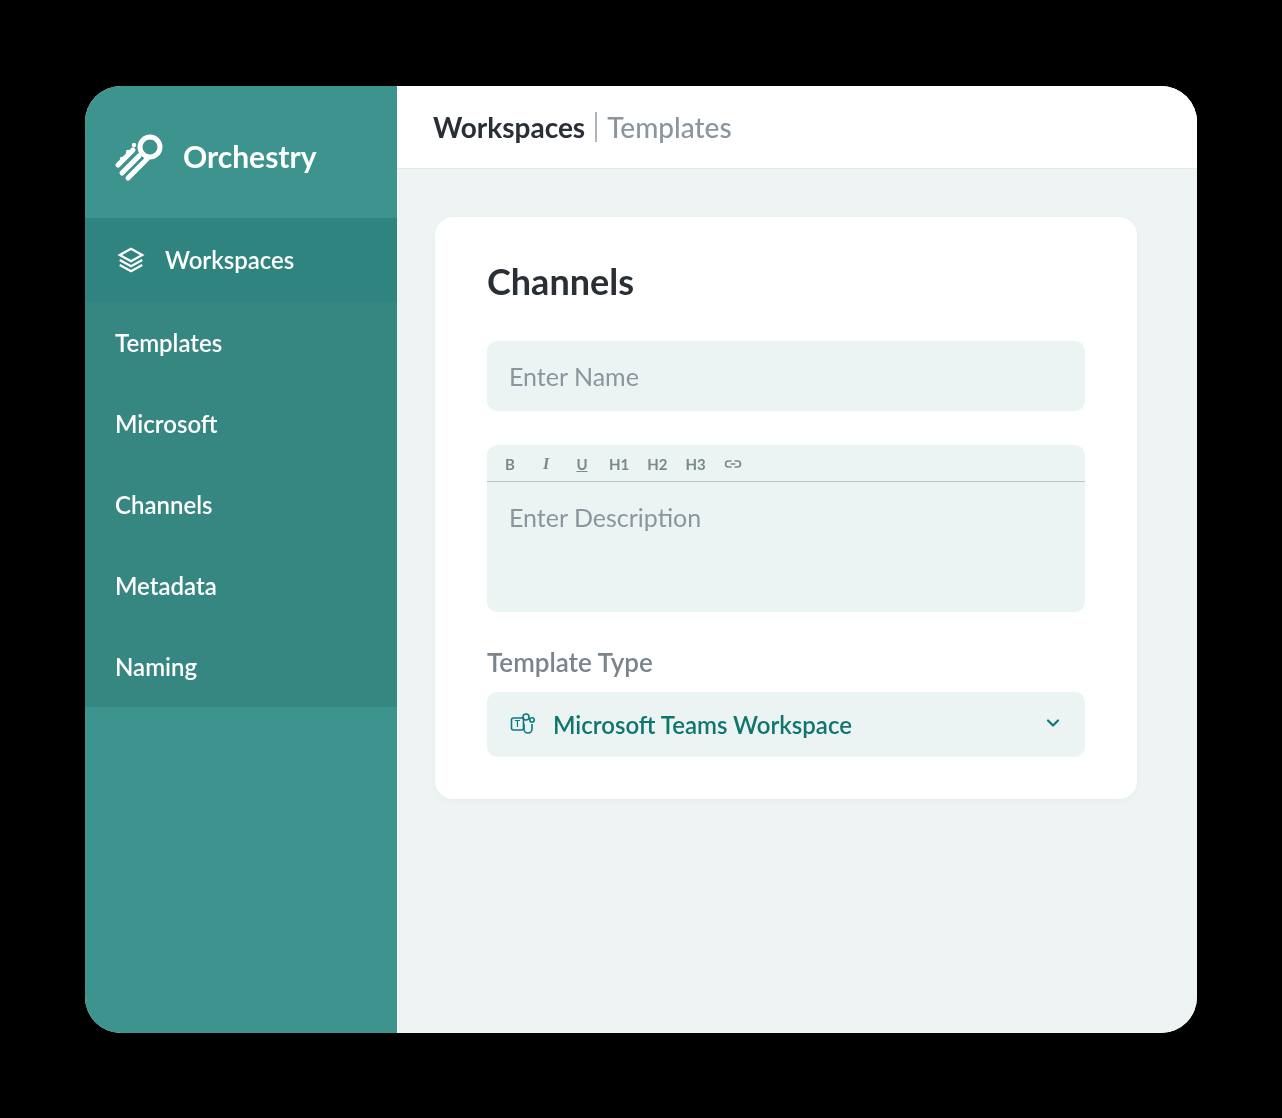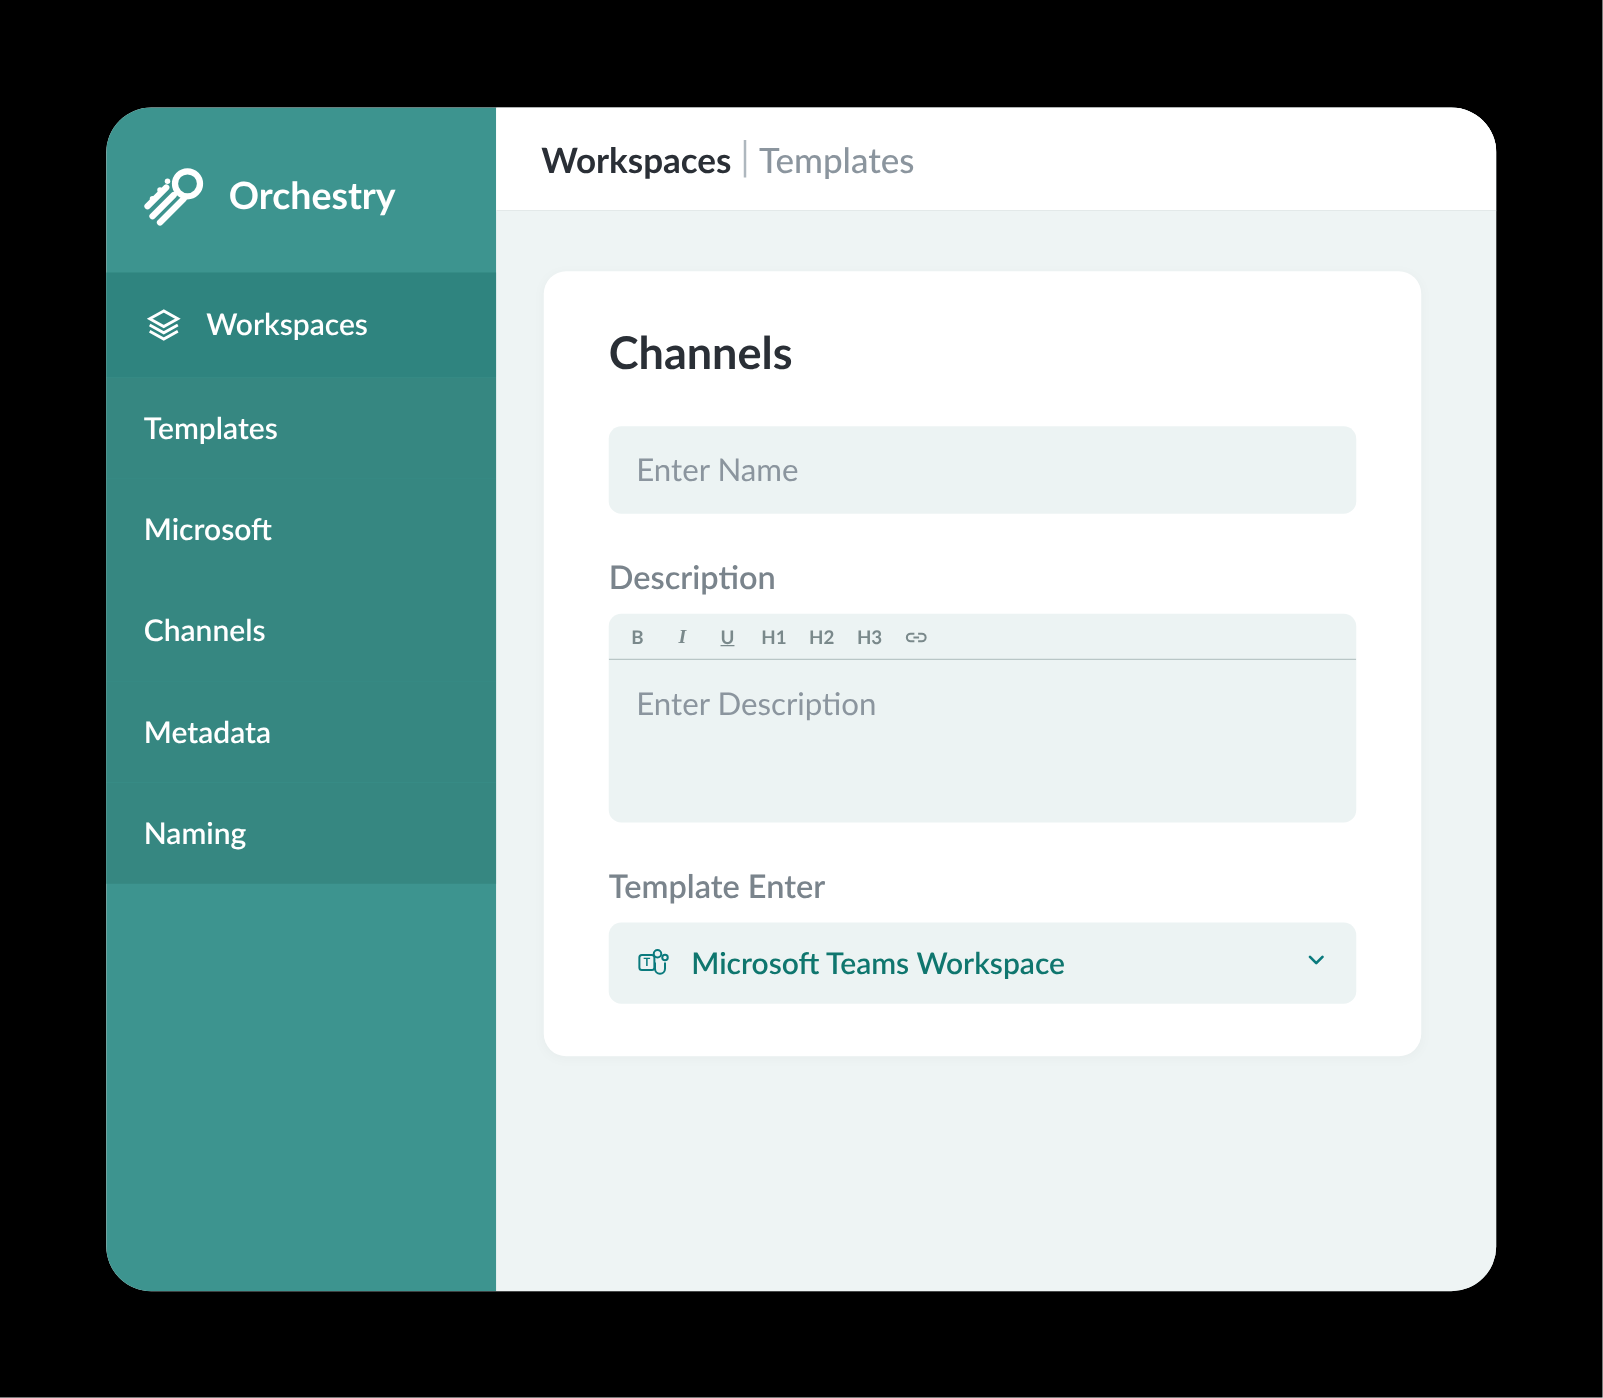--- a/index.html
+++ b/index.html
@@ -248,21 +248,20 @@
 
     <div class="content">
       <div class="card">
         <h2 class="card-title">Channels</h2>
 
         <div class="field-group">
           <input class="text-input" type="text" placeholder="Enter Name" style="">
         </div>
 
         <div class="field-group">
-          <div class="field-label">Description</div>
           <div class="editor">
             <div class="editor-toolbar">
               <span class="tool-btn">B</span>
               <span class="tool-btn italic">I</span>
               <span class="tool-btn underline">U</span>
               <span class="tool-btn">H1</span>
               <span class="tool-btn">H2</span>
               <span class="tool-btn">H3</span>
               <span class="tool-btn">
                 <svg width="18" height="14" viewBox="0 0 24 14" fill="none" stroke="#7a898b" stroke-width="2.2">
@@ -270,21 +269,21 @@
                   <path d="M10 3 H6 a4 4 0 0 0 0 8 h4"></path>
                   <path d="M14 3 h4 a4 4 0 0 1 0 8 h-4"></path>
                 </svg>
               </span>
             </div>
             <div class="editor-body" contenteditable="true" style="">Enter Description</div>
           </div>
         </div>
 
         <div class="field-group" style="margin-bottom:0">
-          <div class="field-label">Template Enter</div>
+          <div class="field-label">Template Type</div>
           <div class="select">
             <span class="select-icon">
               <svg width="26" height="26" viewBox="0 0 26 26" fill="none" stroke="#0a7a7d" stroke-width="1.6">
                 <rect x="1.5" y="7" width="12" height="12" rx="2"></rect>
                 <text x="7.5" y="16" text-anchor="middle" font-size="9" font-weight="700" fill="#0a7a7d" stroke="none">T</text>
                 <circle cx="16" cy="6" r="3"></circle>
                 <circle cx="22" cy="9" r="2.2"></circle>
                 <path d="M14 13 v5 a4 4 0 0 0 8 0 v-5"></path>
               </svg>
             </span>

